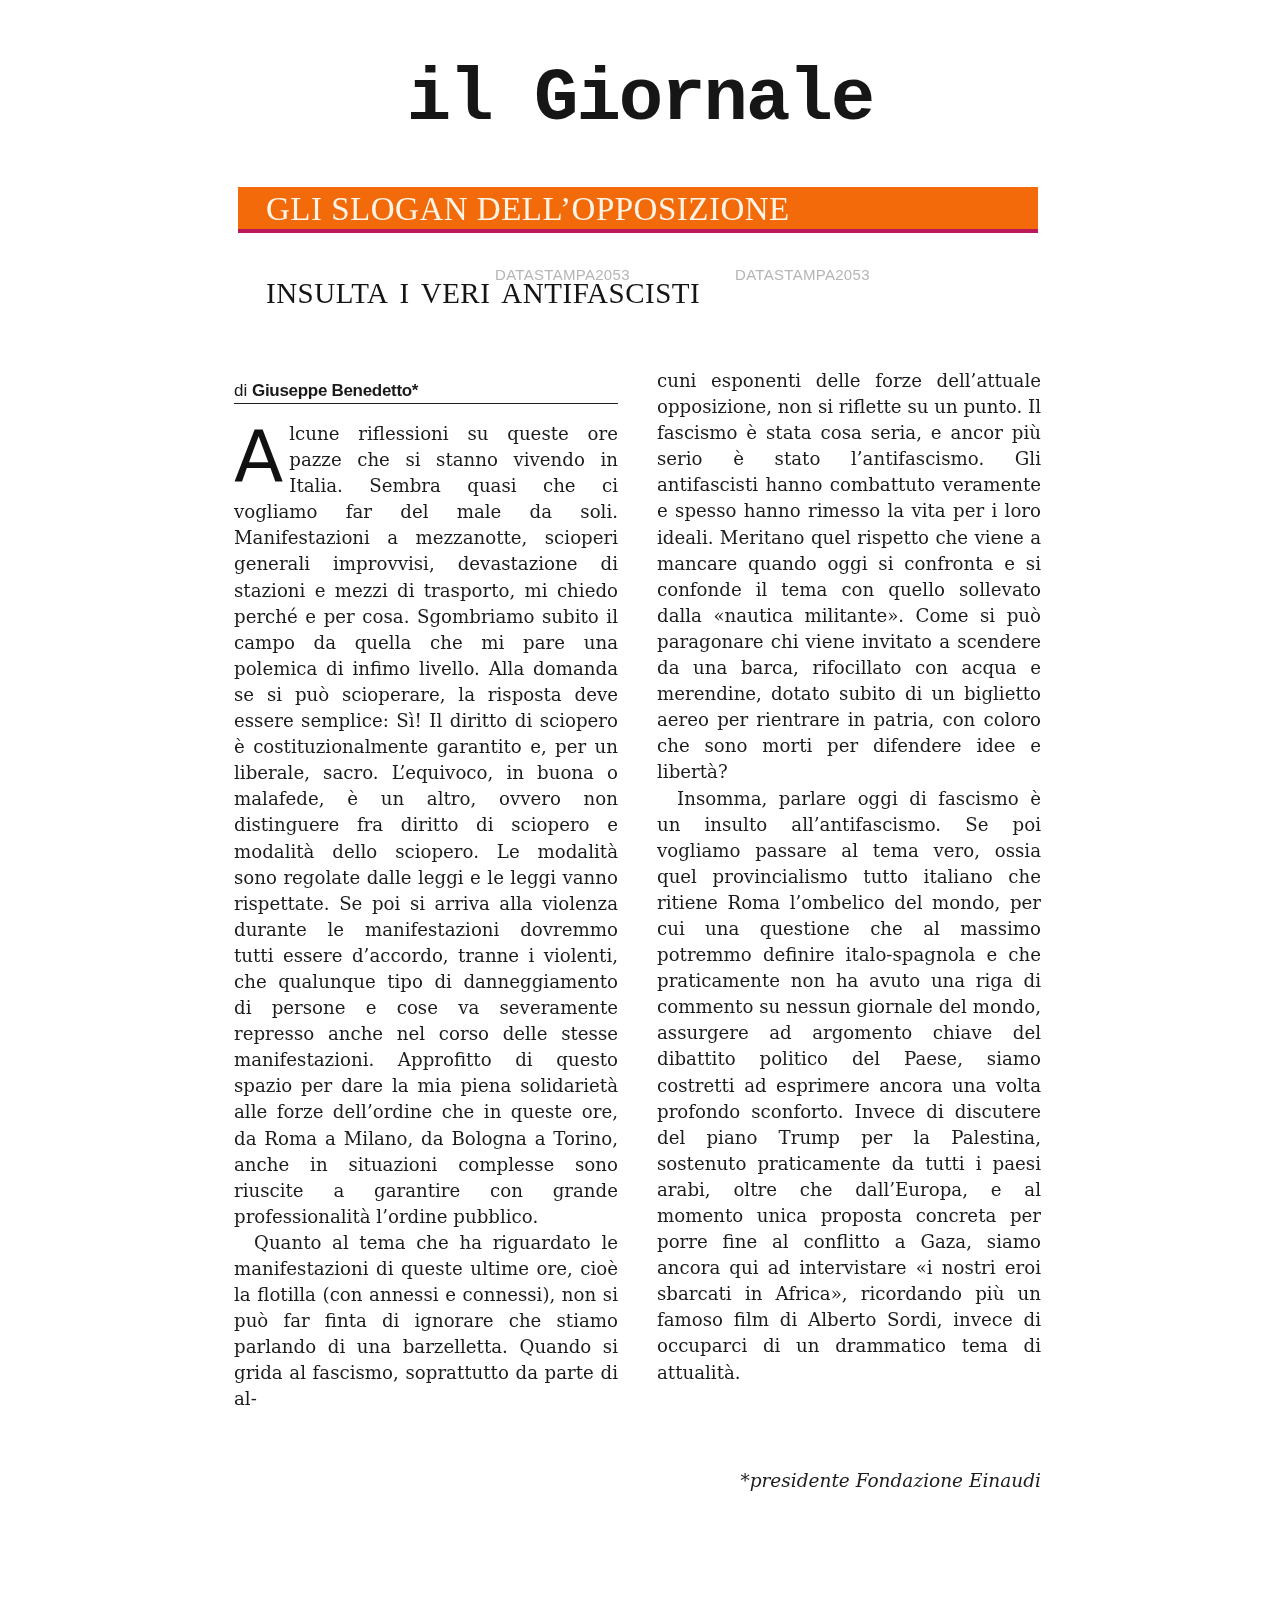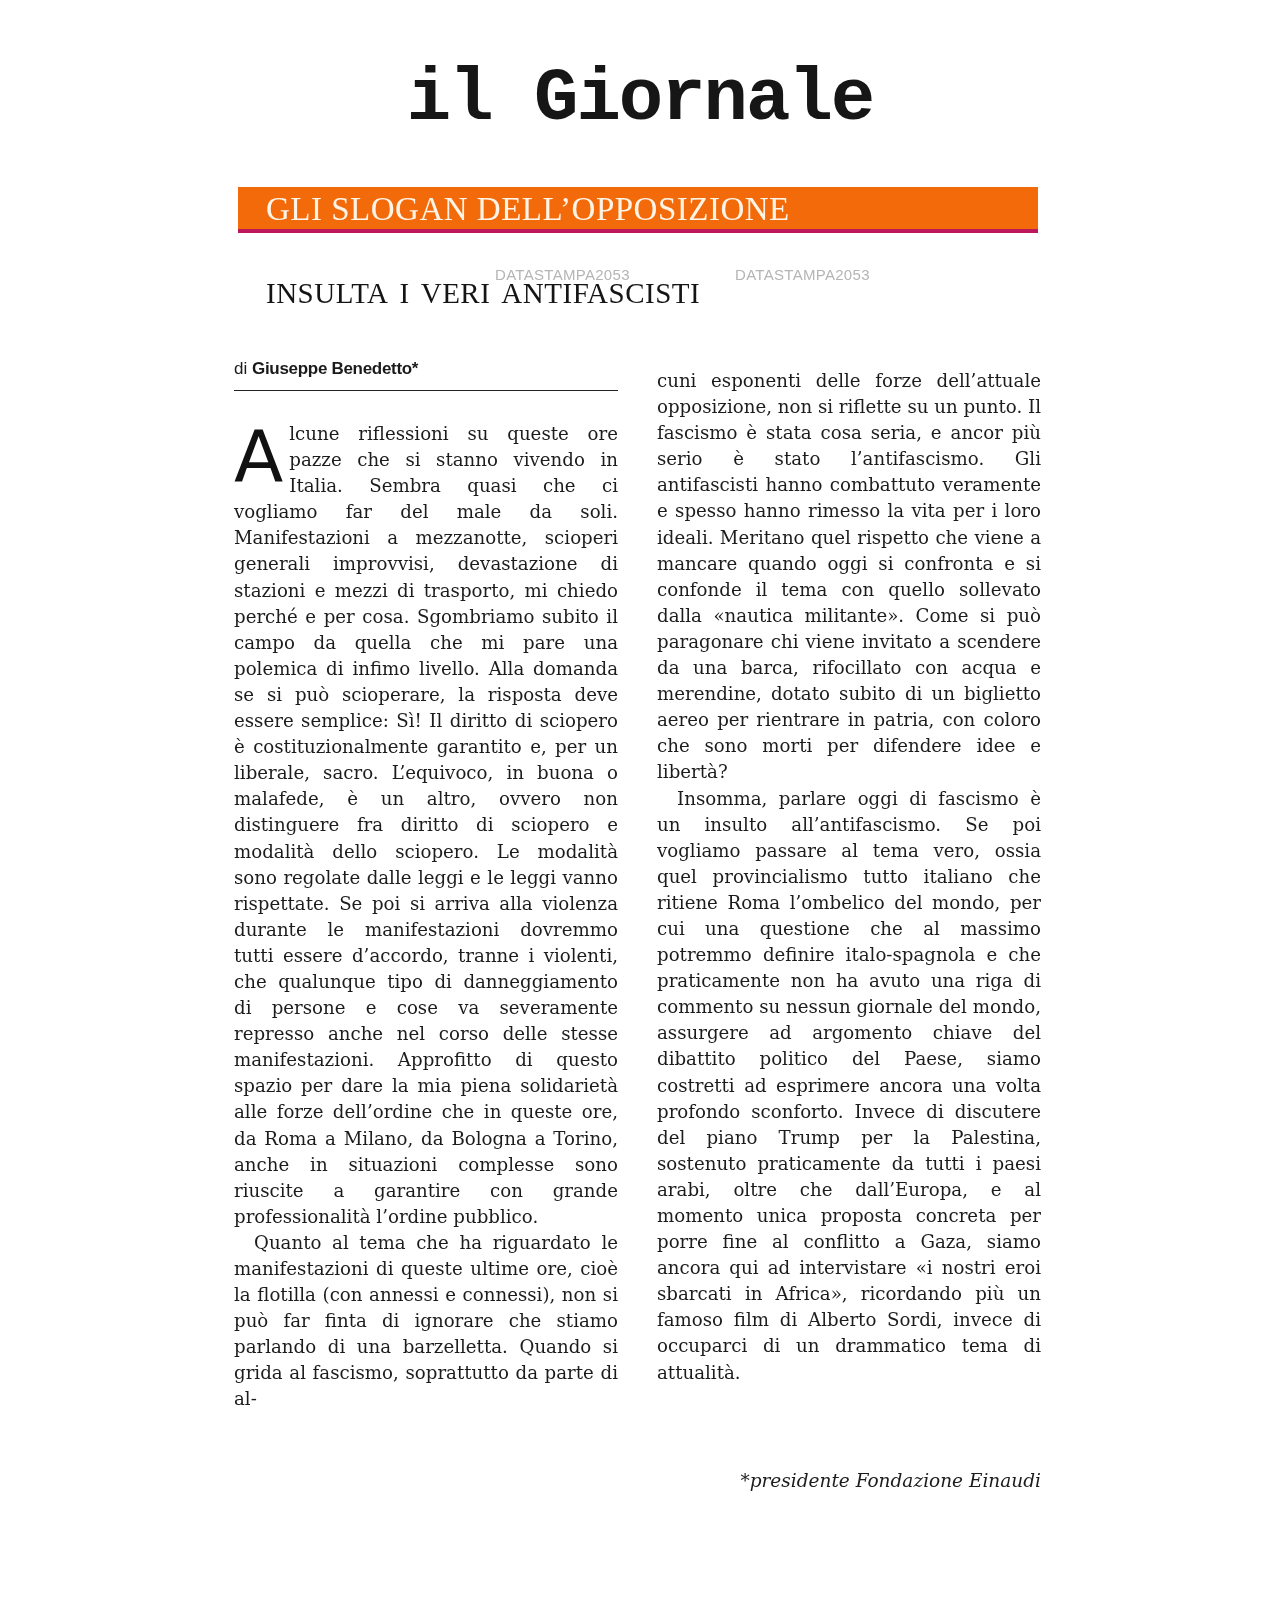--- a/index.html
+++ b/index.html
@@ -30,22 +30,22 @@
     .wm2 { left: 735px; }
 
     .headline {
       position: absolute; left: 266px; top: 262px; width: 760px;
       font-family: "Liberation Serif", serif; font-size: 42px; line-height: 54px;
       color: #151515; font-variant: small-caps; letter-spacing: 0.5px;
     }
     .headline .line { display: block; white-space: nowrap; }
 
     .byline {
-      position: absolute; left: 234px; top: 359px; width: 384px;
-      border-bottom: 1.5px solid #222; padding-bottom: 11px;
+      position: absolute; left: 234px; top: 381px; width: 384px;
+      border-bottom: 1.5px solid #222; padding-bottom: 2px;
       font-family: "Liberation Sans", sans-serif; font-size: 17px; white-space: nowrap;
     }
     .byline .pre { font-weight: normal; }
     .byline .author { font-weight: bold; letter-spacing: -0.3px; }
 
     .col {
       position: absolute; width: 384px;
       font-family: "DejaVu Serif", serif; font-size: 18.2px; line-height: 26.1px;
       text-align: justify; hyphens: none; color: #1c1c1c;
     }

